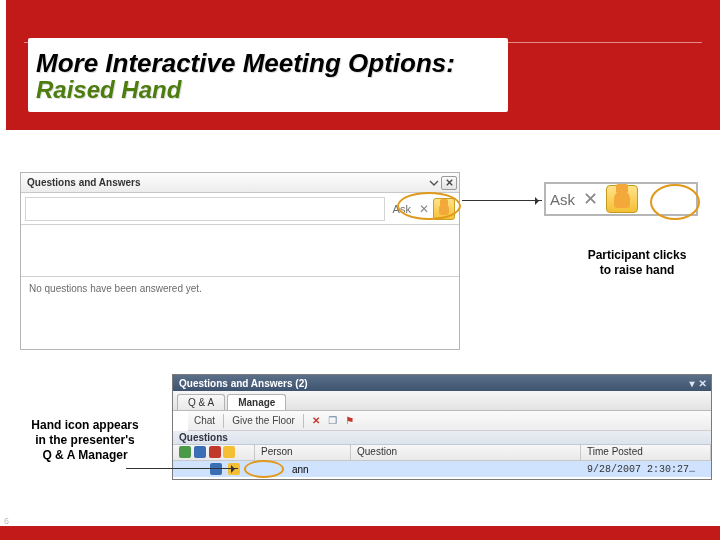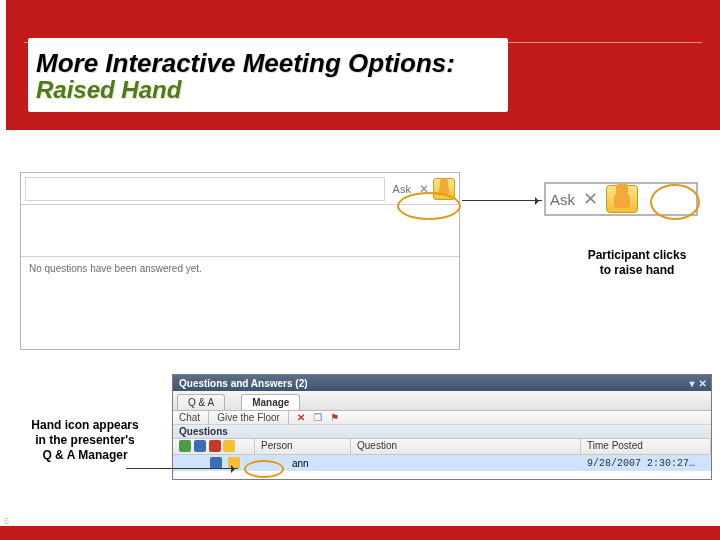--- a/index.html
+++ b/index.html
@@ -204,33 +204,34 @@
     background: linear-gradient(#f6f6f6,#e3e3e3);
     border-bottom: 1px solid #b9b9b9;
     display:flex; align-items:flex-end;
     padding-left: 4px;
   }
   .tab {
     font-size: 10px; padding: 2px 10px;
     border:1px solid #b2b2b2; border-bottom:none;
     background: linear-gradient(#f8f8f8,#e8e8e8);
     border-radius: 3px 3px 0 0;
-    margin-right: 16px;
+    margin-right: 2px;
     color:#333;
     cursor:pointer;
   }
   .tab.active { background:#fff; font-weight:bold; }
   .mgr-toolbar {
-    height: 14px;
+    height: 20px;
     display:flex; align-items:center;
     padding: 0 6px;
     gap: 8px;
     border-bottom:1px solid #d0d0d0;
     background: linear-gradient(#fbfbfb,#ededed);
     color:#444;
+    margin-left:15px;
   }
   .tb-sep { width:1px; height:14px; background:#c0c0c0; }
   .tb-x { color:#c0392b; font-weight:bold; cursor:pointer; }
   .tb-flag { color:#c0392b; cursor:pointer; }
   .mgr-subhead {
     height: 14px;
     background: linear-gradient(#e9edf3,#dde3ec);
     border-bottom:1px solid #c3c9d2;
     padding-left:6px;
     color:#334;
@@ -285,20 +286,35 @@
 
 <div class="header-bar">
   <div class="header-rule"></div>
 </div>
 <div class="title-box">
   <div class="title-main">More Interactive Meeting Options:</div>
   <div class="title-sub">Raised Hand</div>
 </div>
 
 <div class="qa-panel">
+  <div class="panel-title">
+    <span>Questions and Answers</span>
+    <span class="right">
+      <span class="caret-icon">
+        <svg viewBox="0 0 10 10" width="10" height="10">
+            <path d="M1 3 L5 7 L9 3" fill="none" stroke="#555" stroke-width="1.4"></path>
+          </svg>
+      </span>
+      <span class="close-btn">
+        <svg viewBox="0 0 10 10" width="9" height="9">
+            <path d="M2 2 L8 8 M8 2 L2 8" stroke="#444" stroke-width="1.5"></path>
+          </svg>
+      </span>
+    </span>
+  </div>
   <div class="ask-row">
     <div class="ask-input"></div>
     <span class="ask-label">Ask</span>
     <span class="ask-x">✕</span>
     <span class="hand-btn">
       <span class="hand-shape"></span>
     </span>
   </div>
   <div class="qa-body"></div>
   <div class="qa-status">No questions have been answered yet.</div>

